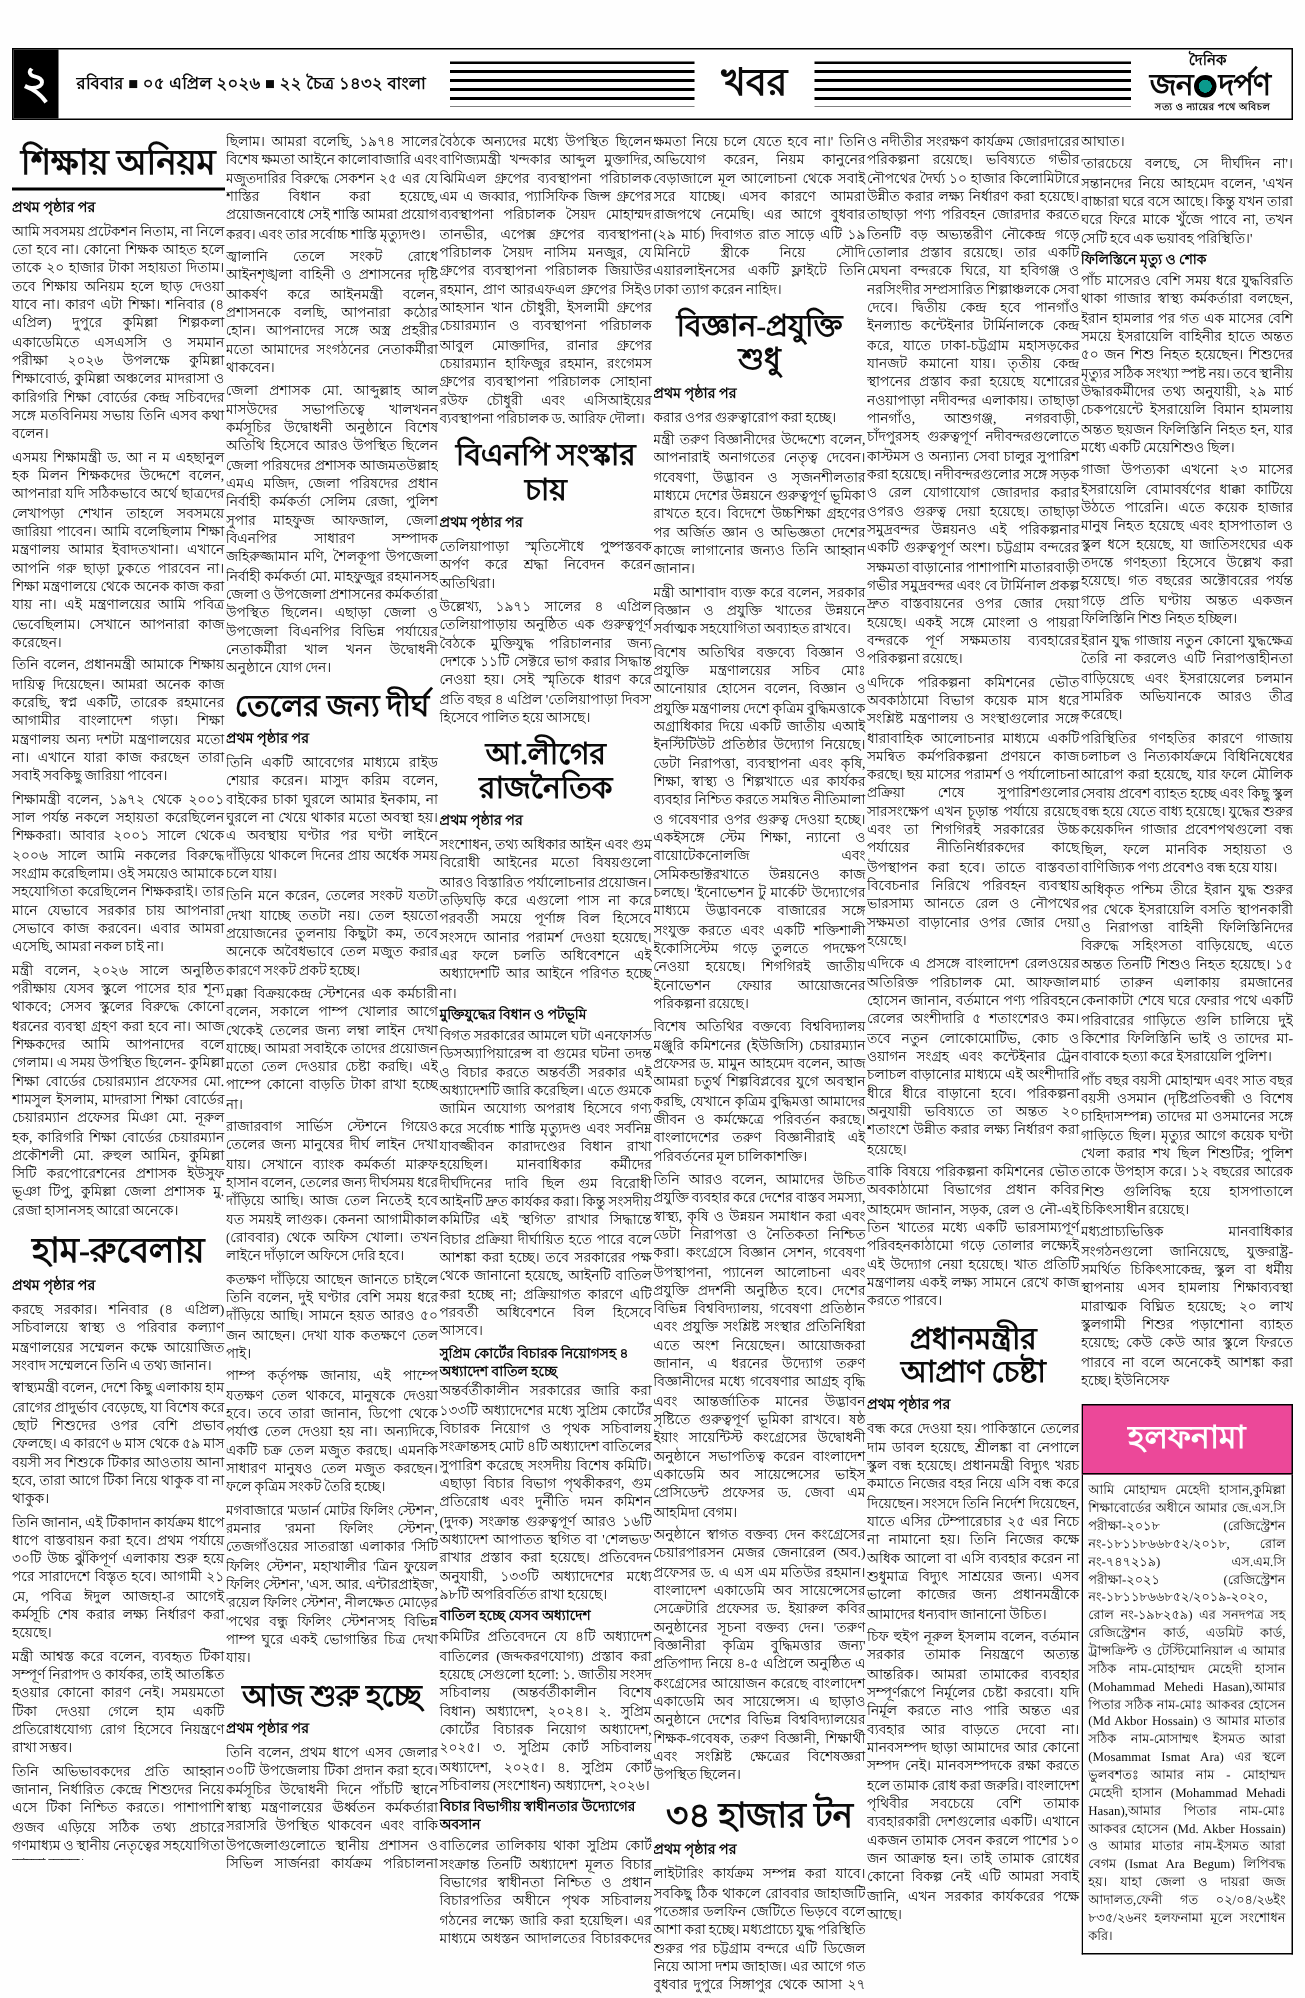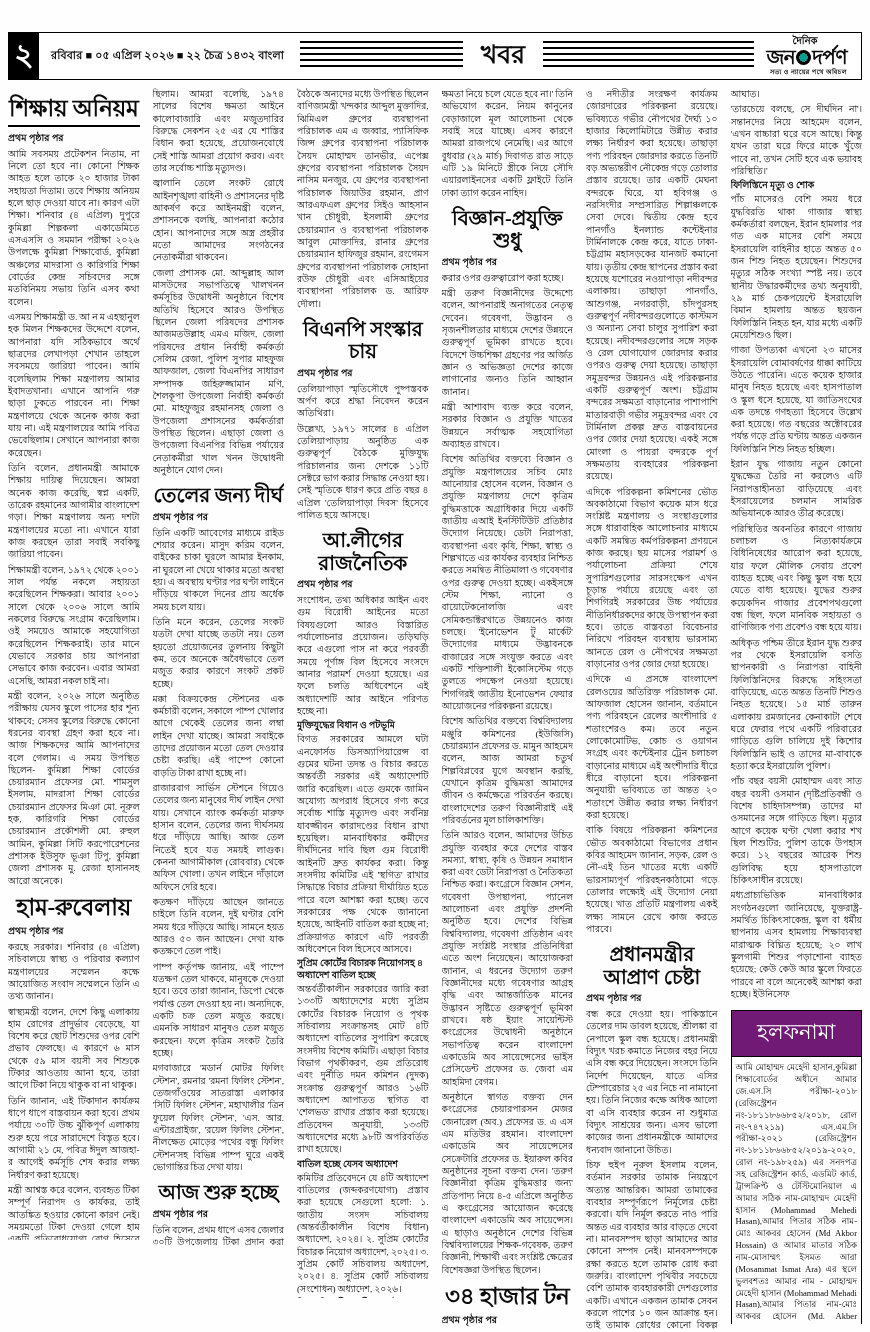--- a/index.html
+++ b/index.html
@@ -30,31 +30,31 @@
   .mast-name { font-size:20px; font-weight:700; letter-spacing:-.5px; display:flex; align-items:center; }
   .emblem {
     display:inline-block; width:15px; height:15px; border-radius:50%;
     background:radial-gradient(circle at 50% 50%, #0b9a8d 0 4.2px, #000 4.4px);
     margin:0 1px; flex:0 0 auto;
   }
   .mast-tag { font-size:6.5px; font-weight:700; text-align:right; margin-top:2px; letter-spacing:.4px; }
   
   .cols {
     position:absolute; left:8px; right:8px; top:88px; bottom:0;
-    display:flex; gap:13px; align-items:flex-start;justify-content:space-between;
+    display:flex; gap:1px; align-items:flex-start;justify-content:space-between;
   }
   .col { flex:1 1 0; overflow:hidden; }
   .h1 { font-size:20px; font-weight:700; text-align:center; line-height:1.12; margin:8px 0 3px; letter-spacing:-.2px; }
   .h1.big { font-size:23px; }
   .h1.u { border-bottom:2.5px solid #000; padding-bottom:3px; margin-bottom:4px; }
   .date { font-size:9.5px; font-weight:700; margin:0 0 2px; }
   .para { font-size:9.2px; line-height:1.34; text-align:justify; margin:0 0 3px; word-spacing:-.3px; }
   .sub  { font-size:9.2px; font-weight:700; line-height:1.3; margin:2px 0 1px; }
   .ntitle {
-    background:#701a75; color:#fff; text-align:center; font-size:21px; font-weight:400;
+    background:#ec4899; color:#fff; text-align:center; font-size:21px; font-weight:700;
     padding:5px 2px; margin-top:10px; border:1.5px solid #000;
   }
   .nbody {
     border:1.5px solid #000; border-top:none; padding:5px 4px;
     font-size:8.6px; line-height:1.38; text-align:justify;
   }
 </style>
 </head>
 <body>
 
@@ -154,21 +154,21 @@
         <div class="para">বন্ধ করে দেওয়া হয়। পাকিস্তানে তেলের দাম ডাবল হয়েছে, শ্রীলঙ্কা বা নেপালে স্কুল বন্ধ হয়েছে। প্রধানমন্ত্রী বিদ্যুৎ খরচ কমাতে নিজের বহর নিয়ে এসি বন্ধ করে দিয়েছেন। সংসদে তিনি নির্দেশ দিয়েছেন, যাতে এসির টেম্পারেচার ২৫ এর নিচে না নামানো হয়। তিনি নিজের কক্ষে অধিক আলো বা এসি ব্যবহার করেন না শুধুমাত্র বিদ্যুৎ সাশ্রয়ের জন্য। এসব ভালো কাজের জন্য প্রধানমন্ত্রীকে আমাদের ধন্যবাদ জানানো উচিত।</div>
         <div class="para">চিফ হুইপ নূরুল ইসলাম বলেন, বর্তমান সরকার তামাক নিয়ন্ত্রণে অত্যন্ত আন্তরিক। আমরা তামাকের ব্যবহার সম্পূর্ণরূপে নির্মূলের চেষ্টা করবো। যদি নির্মূল করতে নাও পারি অন্তত এর ব্যবহার আর বাড়তে দেবো না। মানবসম্পদ ছাড়া আমাদের আর কোনো সম্পদ নেই। মানবসম্পদকে রক্ষা করতে হলে তামাক রোধ করা জরুরি। বাংলাদেশ পৃথিবীর সবচেয়ে বেশি তামাক ব্যবহারকারী দেশগুলোর একটি। এখানে একজন তামাক সেবন করলে পাশের ১০ জন আক্রান্ত হন। তাই তামাক রোধের কোনো বিকল্প নেই এটি আমরা সবাই জানি, এখন সরকার কার্যকরের পক্ষে আছে।</div>
       </div>
       <div class="col" style="height: 1236px;">
         <div class="para">আঘাত।</div>
         <div class="para">'তারচেয়ে বলছে, সে দীর্ঘদিন না'। সন্তানদের নিয়ে আহমেদ বলেন, 'এখন বাচ্চারা ঘরে বসে আছে। কিন্তু যখন তারা ঘরে ফিরে মাকে খুঁজে পাবে না, তখন সেটি হবে এক ভয়াবহ পরিস্থিতি।'</div>
         <div class="sub">ফিলিস্তিনে মৃত্যু ও শোক</div>
         <div class="para">পাঁচ মাসেরও বেশি সময় ধরে যুদ্ধবিরতি থাকা গাজার স্বাস্থ্য কর্মকর্তারা বলছেন, ইরান হামলার পর গত এক মাসের বেশি সময়ে ইসরায়েলি বাহিনীর হাতে অন্তত ৫০ জন শিশু নিহত হয়েছেন। শিশুদের মৃত্যুর সঠিক সংখ্যা স্পষ্ট নয়। তবে স্থানীয় উদ্ধারকর্মীদের তথ্য অনুযায়ী, ২৯ মার্চ চেকপয়েন্টে ইসরায়েলি বিমান হামলায় অন্তত ছয়জন ফিলিস্তিনি নিহত হন, যার মধ্যে একটি মেয়েশিশুও ছিল।</div>
         <div class="para">গাজা উপত্যকা এখনো ২৩ মাসের ইসরায়েলি বোমাবর্ষণের ধাক্কা কাটিয়ে উঠতে পারেনি। এতে কয়েক হাজার মানুষ নিহত হয়েছে এবং হাসপাতাল ও স্কুল ধসে হয়েছে, যা জাতিসংঘের এক তদন্তে গণহত্যা হিসেবে উল্লেখ করা হয়েছে। গত বছরের অক্টোবরের পর্যন্ত গড়ে প্রতি ঘণ্টায় অন্তত একজন ফিলিস্তিনি শিশু নিহত হচ্ছিল।</div>
         <div class="para">ইরান যুদ্ধ গাজায় নতুন কোনো যুদ্ধক্ষেত্র তৈরি না করলেও এটি নিরাপত্তাহীনতা বাড়িয়েছে এবং ইসরায়েলের চলমান সামরিক অভিযানকে আরও তীব্র করেছে।</div>
-        <div class="para">পরিস্থিতির অবনতির কারণে গাজায় চলাচল ও নিত্যকার্যক্রমে বিধিনিষেধের আরোপ করা হয়েছে, যার ফলে মৌলিক সেবায় প্রবেশ ব্যাহত হচ্ছে এবং কিছু স্কুল বন্ধ হয়ে যেতে বাধ্য হয়েছে। যুদ্ধের শুরুর কয়েকদিন গাজার প্রবেশপথগুলো বন্ধ ছিল, ফলে মানবিক সহায়তা ও বাণিজ্যিক পণ্য প্রবেশও বন্ধ হয়ে যায়।</div>
+        <div class="para">পরিস্থিতির গণহতির কারণে গাজায় চলাচল ও নিত্যকার্যক্রমে বিধিনিষেধের আরোপ করা হয়েছে, যার ফলে মৌলিক সেবায় প্রবেশ ব্যাহত হচ্ছে এবং কিছু স্কুল বন্ধ হয়ে যেতে বাধ্য হয়েছে। যুদ্ধের শুরুর কয়েকদিন গাজার প্রবেশপথগুলো বন্ধ ছিল, ফলে মানবিক সহায়তা ও বাণিজ্যিক পণ্য প্রবেশও বন্ধ হয়ে যায়।</div>
         <div class="para">অধিকৃত পশ্চিম তীরে ইরান যুদ্ধ শুরুর পর থেকে ইসরায়েলি বসতি স্থাপনকারী ও নিরাপত্তা বাহিনী ফিলিস্তিনিদের বিরুদ্ধে সহিংসতা বাড়িয়েছে, এতে অন্তত তিনটি শিশুও নিহত হয়েছে। ১৫ মার্চ তারুন এলাকায় রমজানের কেনাকাটা শেষে ঘরে ফেরার পথে একটি পরিবারের গাড়িতে গুলি চালিয়ে দুই কিশোর ফিলিস্তিনি ভাই ও তাদের মা-বাবাকে হত্যা করে ইসরায়েলি পুলিশ।</div>
         <div class="para">পাঁচ বছর বয়সী মোহাম্মদ এবং সাত বছর বয়সী ওসমান (দৃষ্টিপ্রতিবন্ধী ও বিশেষ চাহিদাসম্পন্ন) তাদের মা ওসমানের সঙ্গে গাড়িতে ছিল। মৃত্যুর আগে কয়েক ঘণ্টা খেলা করার শখ ছিল শিশুটির; পুলিশ তাকে উপহাস করে। ১২ বছরের আরেক শিশু গুলিবিদ্ধ হয়ে হাসপাতালে চিকিৎসাধীন রয়েছে।</div>
         <div class="para">মধ্যপ্রাচ্যভিত্তিক মানবাধিকার সংগঠনগুলো জানিয়েছে, যুক্তরাষ্ট্র-সমর্থিত চিকিৎসাকেন্দ্র, স্কুল বা ধর্মীয় স্থাপনায় এসব হামলায় শিক্ষাব্যবস্থা মারাত্মক বিঘ্নিত হয়েছে; ২০ লাখ স্কুলগামী শিশুর পড়াশোনা ব্যাহত হয়েছে; কেউ কেউ আর স্কুলে ফিরতে পারবে না বলে অনেকেই আশঙ্কা করা হচ্ছে। ইউনিসেফ</div>
         <div class="ntitle">হলফনামা</div>
         <div class="nbody">আমি মোহাম্মদ মেহেদী হাসান,কুমিল্লা শিক্ষাবোর্ডের অধীনে আমার জে.এস.সি পরীক্ষা-২০১৮ (রেজিস্ট্রেশন নং-১৮১১৮৬৬৮৫২/২০১৮, রোল নং-৭৪৭২১৯) এস.এম.সি পরীক্ষা-২০২১ (রেজিস্ট্রেশন নং-১৮১১৮৬৬৮৫২/২০১৯-২০২০, রোল নং-১৯৮২৫৯) এর সনদপত্র সহ রেজিস্ট্রেশন কার্ড, এডমিট কার্ড, ট্রান্সক্রিপ্ট ও টেস্টিমোনিয়াল এ আমার সঠিক নাম-মোহাম্মদ মেহেদী হাসান (Mohammad Mehedi Hasan),আমার পিতার সঠিক নাম-মোঃ আকবর হোসেন (Md Akbor Hossain) ও আমার মাতার সঠিক নাম-মোসাম্মৎ ইসমত আরা (Mosammat Ismat Ara) এর স্থলে ভুলবশতঃ আমার নাম - মোহাম্মদ মেহেদী হাসান (Mohammad Mehadi Hasan),আমার পিতার নাম-মোঃ আকবর হোসেন (Md. Akber Hossain) ও আমার মাতার নাম-ইসমত আরা বেগম (Ismat Ara Begum) লিপিবদ্ধ হয়। যাহা জেলা ও দায়রা জজ আদালত,ফেনী গত ০২/০৪/২৬ইং ৮৩৫/২৬নং হলফনামা মূলে সংশোধন করি।</div>
       </div>
     </div>
 
 </div>
 

